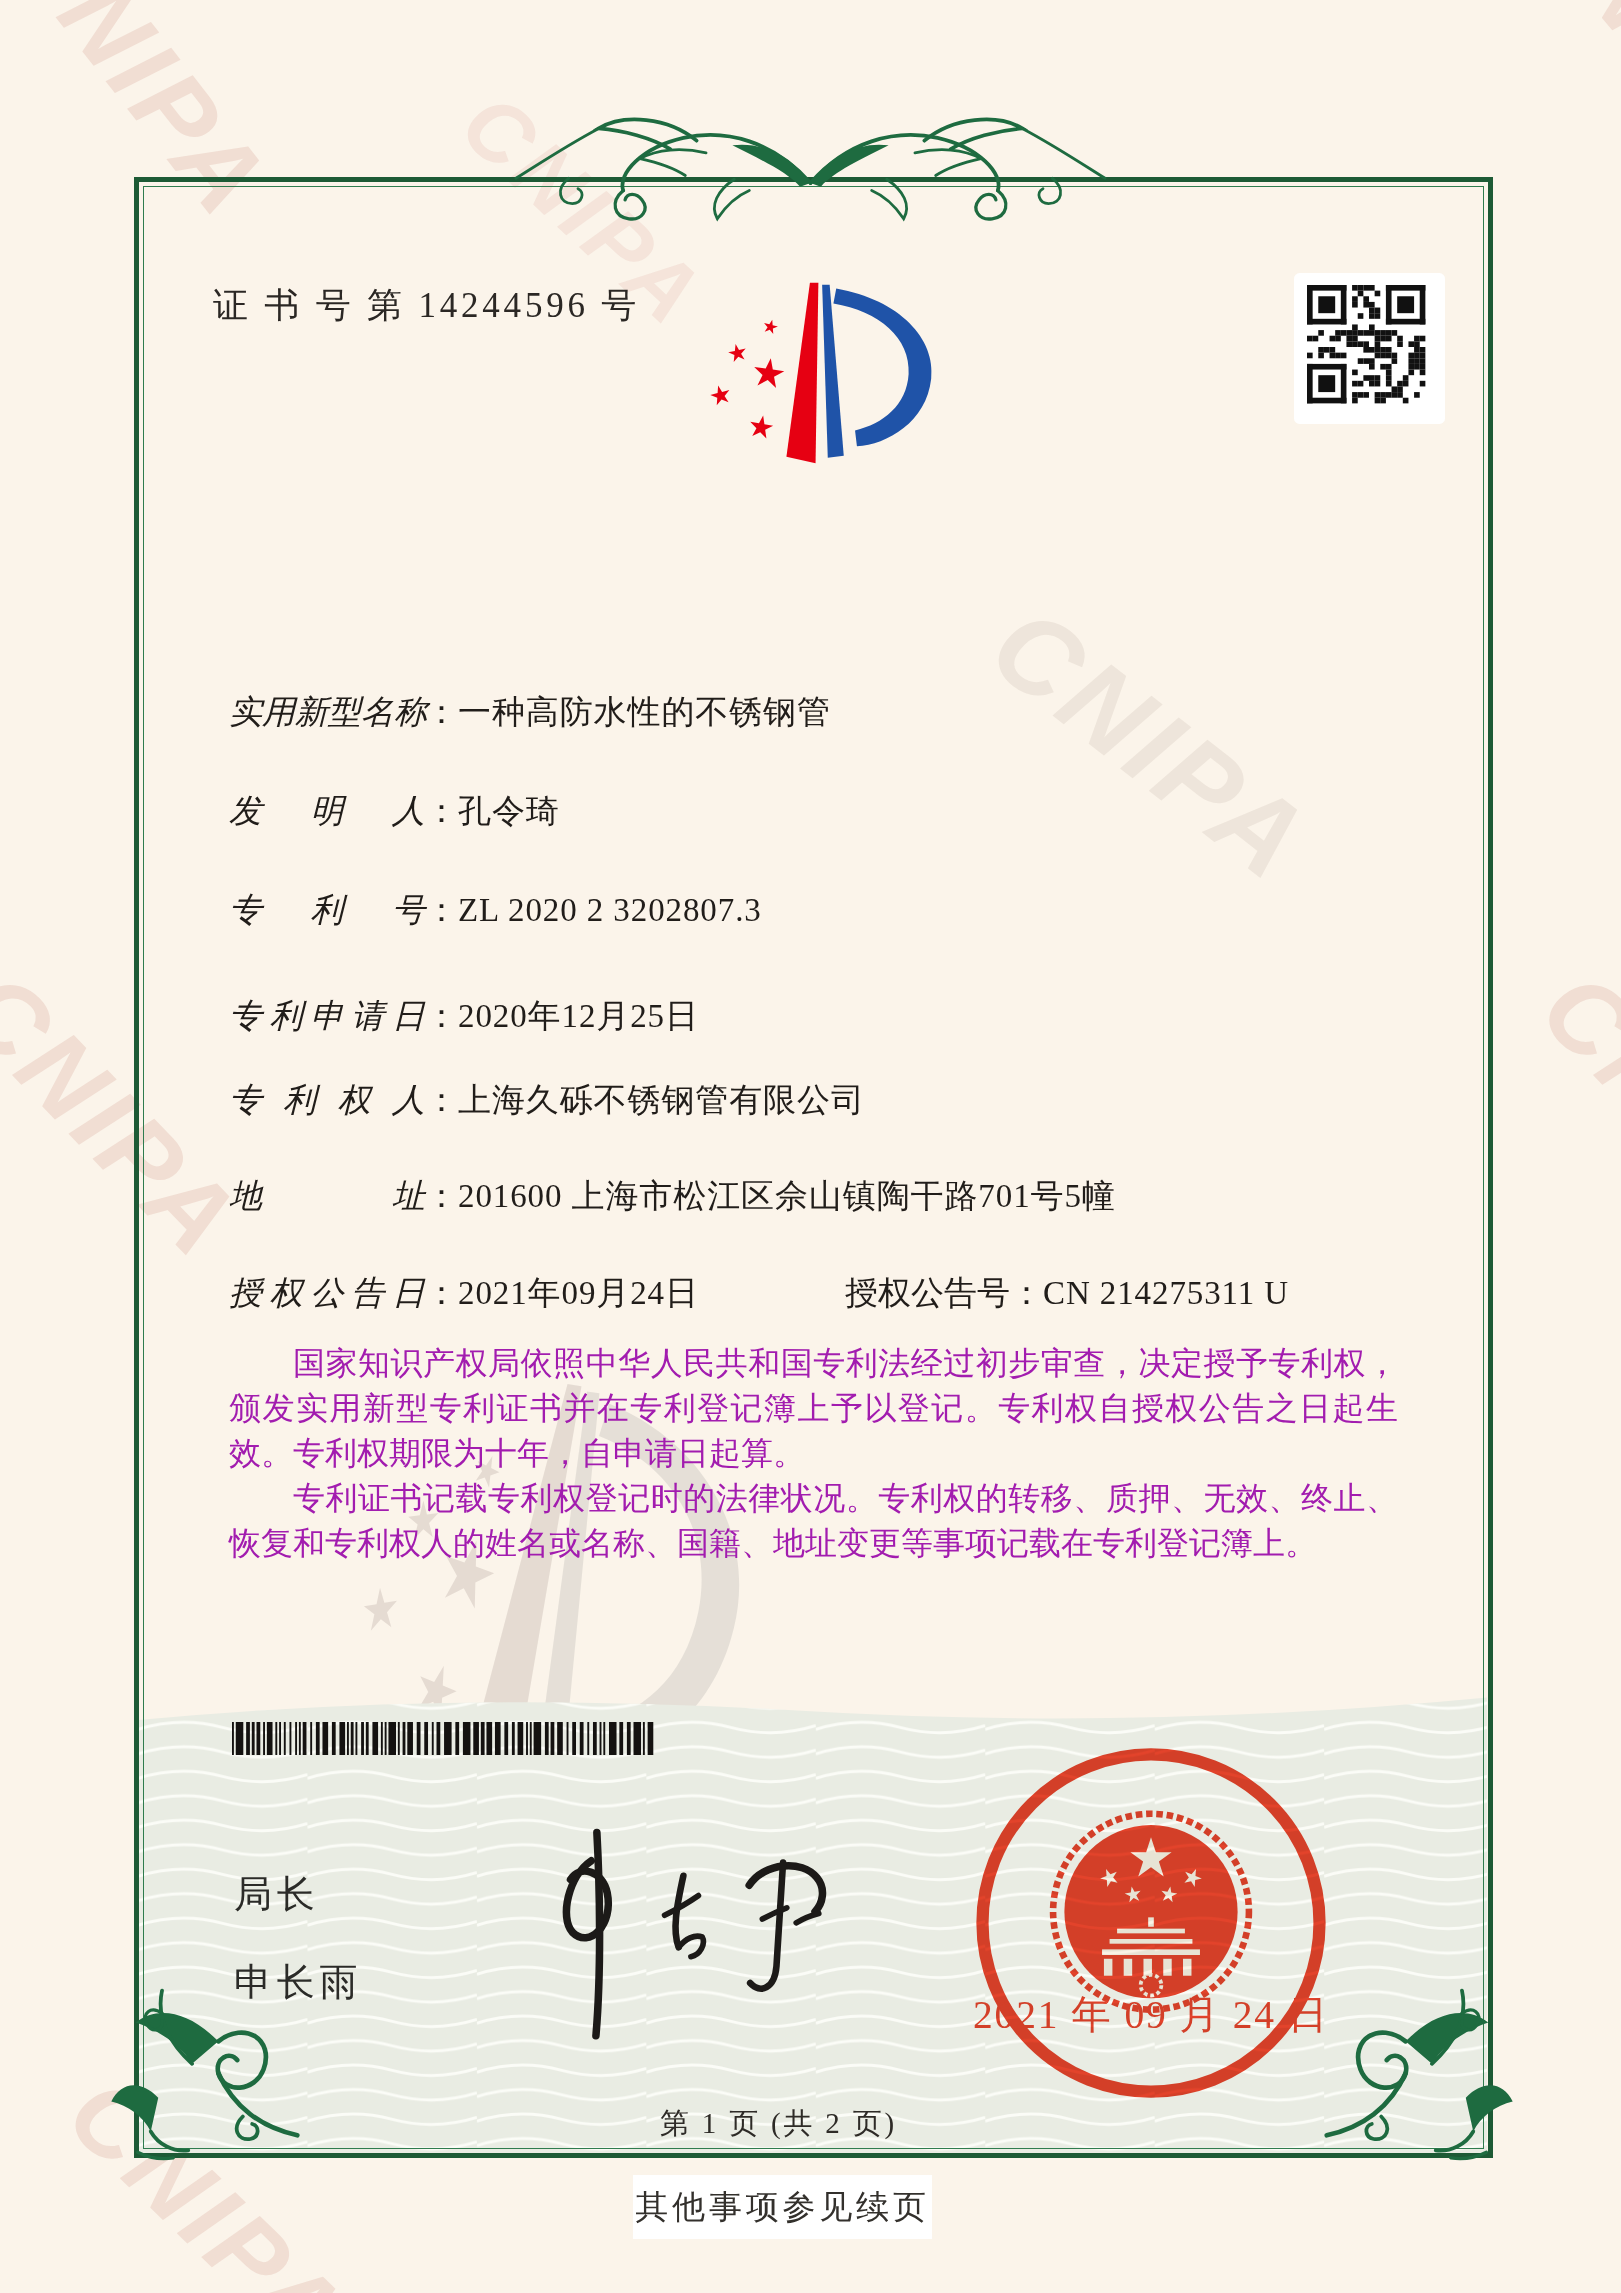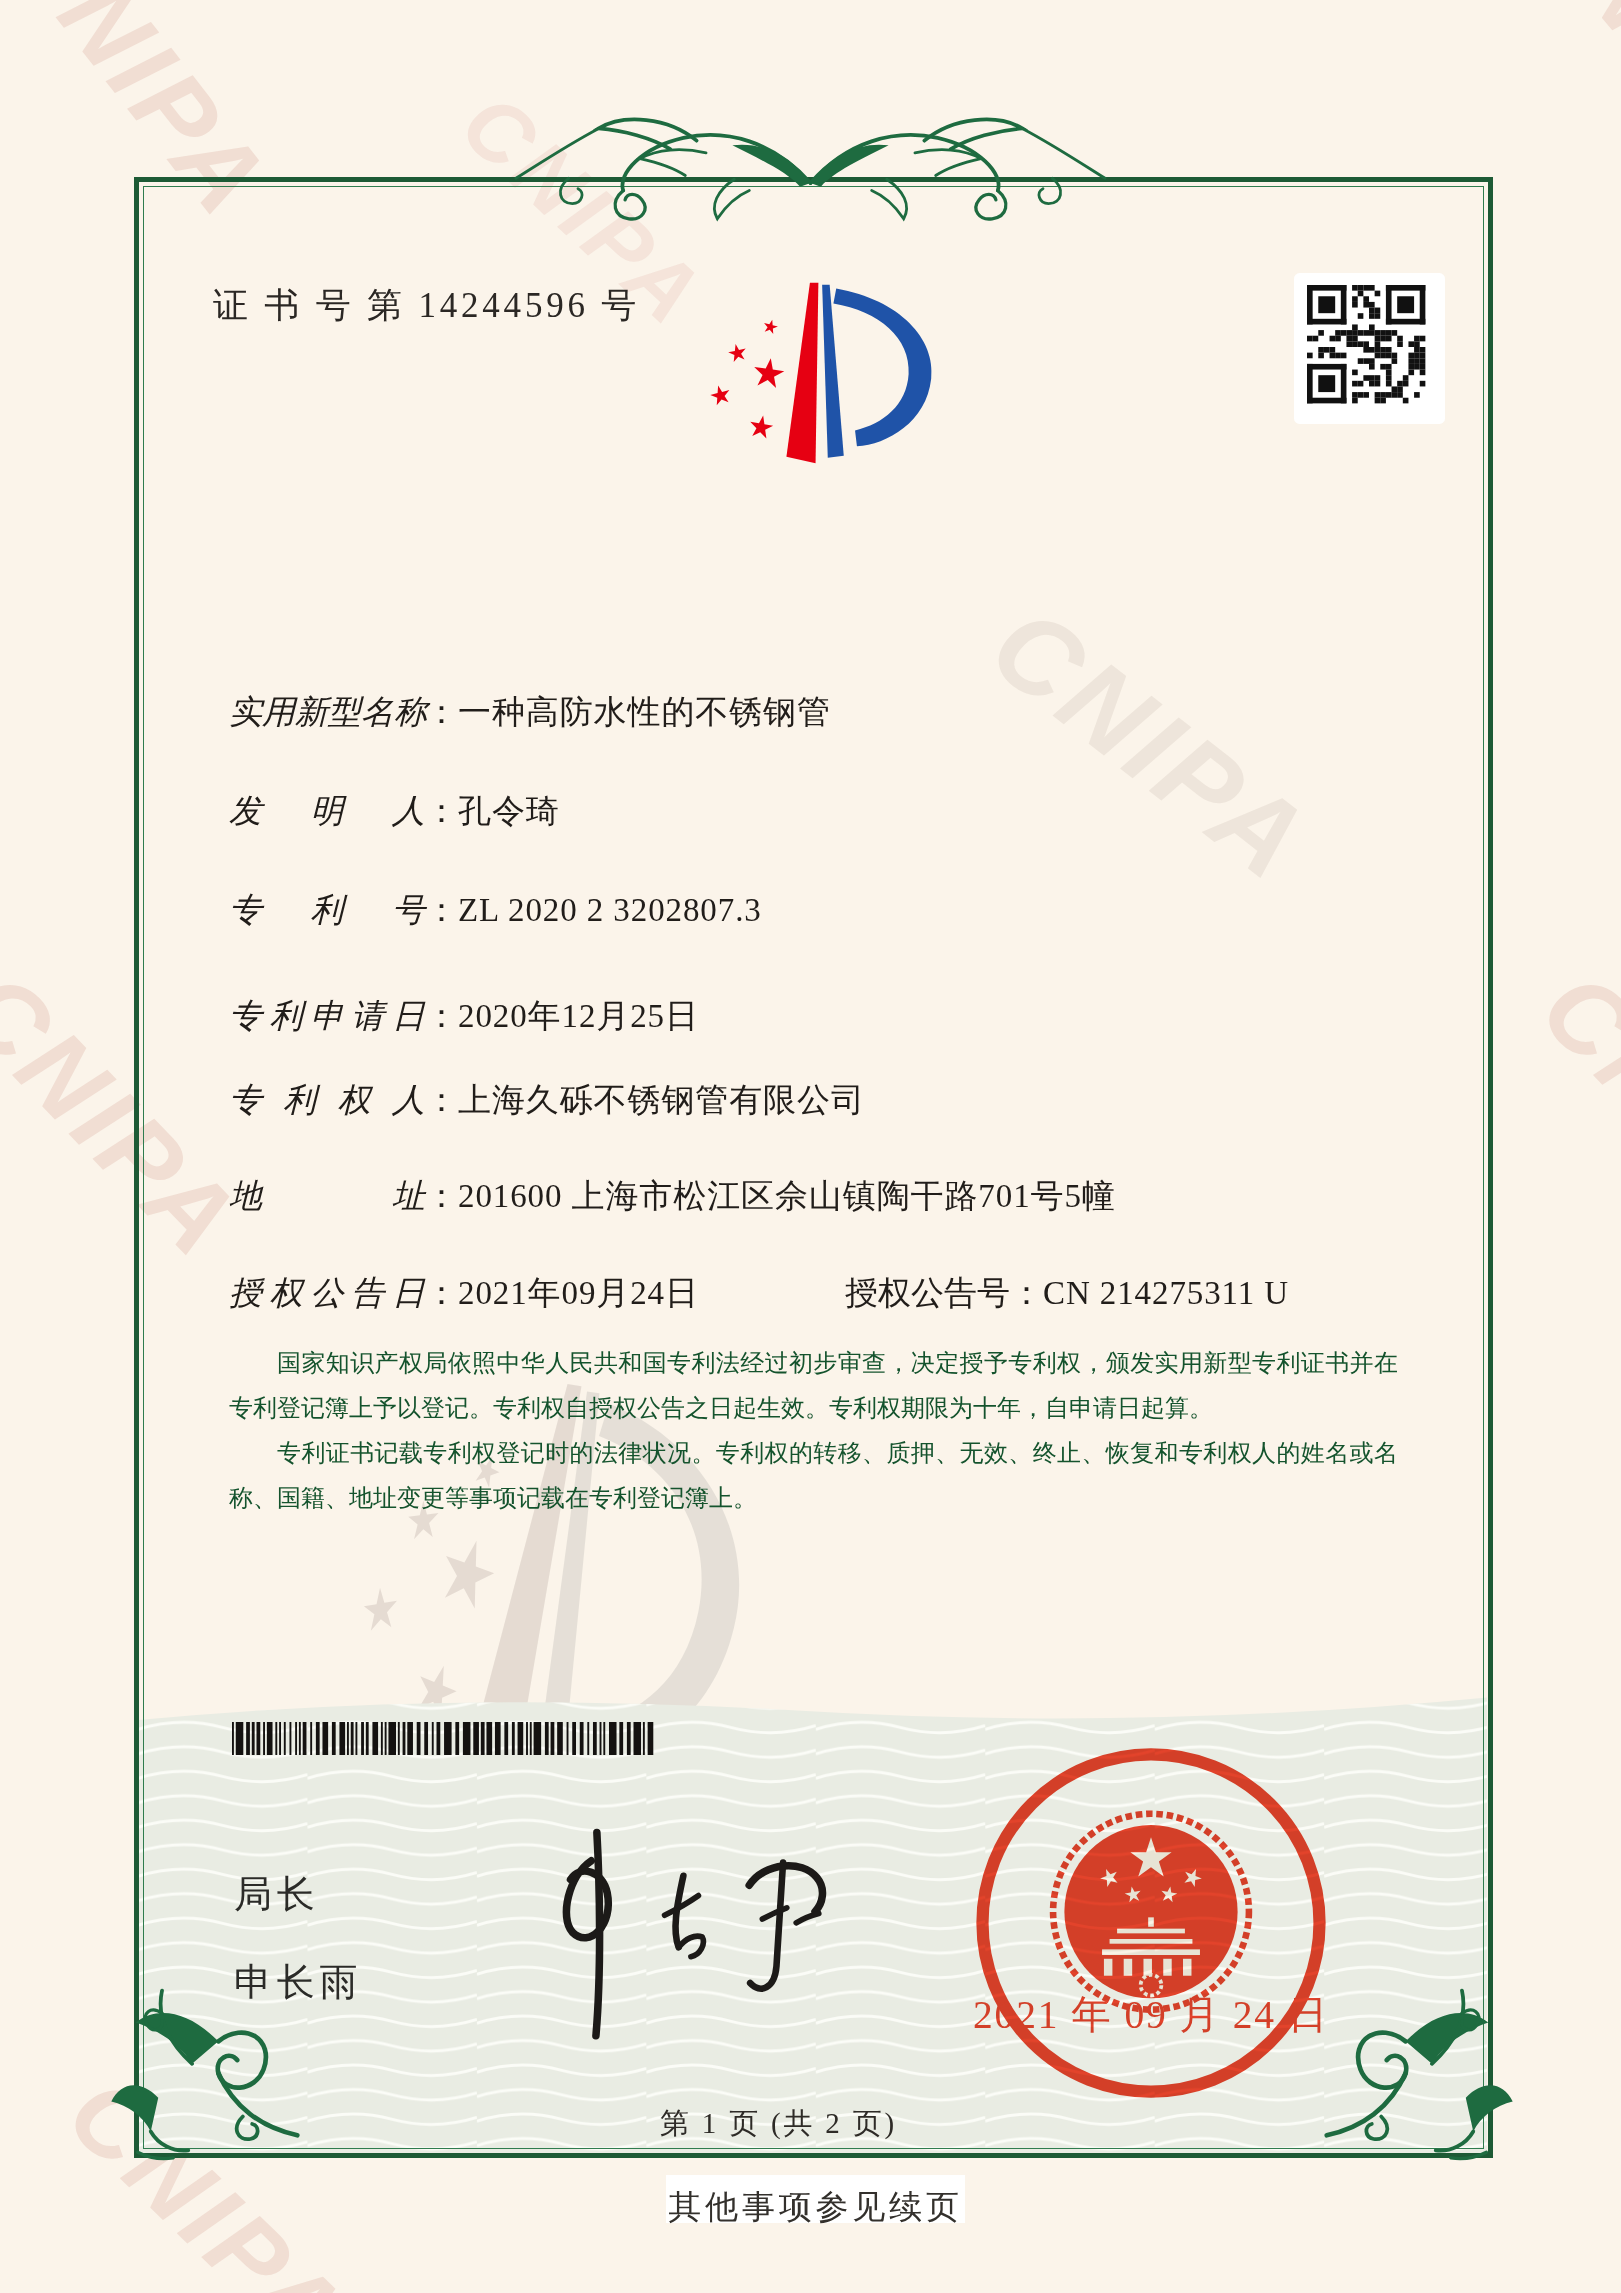--- a/index.html
+++ b/index.html
@@ -34,32 +34,32 @@
           font-size:73px; font-weight:bold; letter-spacing:19px; color:#14110f; }
   
   .row{ position:absolute; left:229px; width:1224px; font-size:33px; color:#211d1a; white-space:nowrap; }
   .f-label{ display:inline-block; width:196px; text-align:justify; text-align-last:justify; vertical-align:bottom;font-style:italic; }
   .f-colon{ display:inline-block; }
   .f-value{ letter-spacing:0.9px; }
   .pair2{ position:absolute; left:616px; top:0; }
   .pair2 .f-label2{ display:inline-block; }
   
   .body-text{ position:absolute; left:229px; top:1341px; width:1169px;
-              font-size:24px; line-height:45px; text-align:justify; color:#14532d; }
+              font-size:32px; line-height:45px; text-align:justify; color:#a21caf; }
   .body-text p{ margin:0; text-indent:2em; }
   
   .barcode{ position:absolute; left:232px; top:1722px; }
   .bureau{ position:absolute; left:234px; font-size:38px; letter-spacing:4.7px;
            font-family:"Liberation Sans","DejaVu Sans",sans-serif; color:#2b2b28; }
   .sig{ position:absolute; left:516px; top:1823px; width:331px; height:226px; }
   .seal{ position:absolute; left:974px; top:1746px; width:354px; height:354px;
          mix-blend-mode:multiply; opacity:.95; }
   .page-info{ position:absolute; left:0; top:2104px; width:1557px; text-align:center;
               font-size:29px; letter-spacing:2.8px; color:#2e2b27; }
-  .cont-note{ position:absolute; left:666px; top:2175px; width:299px; height:48px;
+  .cont-note{ position:absolute; left:633px; top:2175px; width:299px; height:64px;
               background:#fff; text-align:center; line-height:64px; font-size:33px;
               letter-spacing:3.8px; color:#33302c; }
 </style>
 </head>
 <body>
 
 <div class="page">
 
   <div class="wm" style="left:-34px;top:5.6px;font-size:105px;transform:rotate(52deg);">CNIPA</div>
   <div class="wm" style="left:1497px;top:-24.5px;font-size:94px;transform:rotate(50deg);">CNIPA</div>

